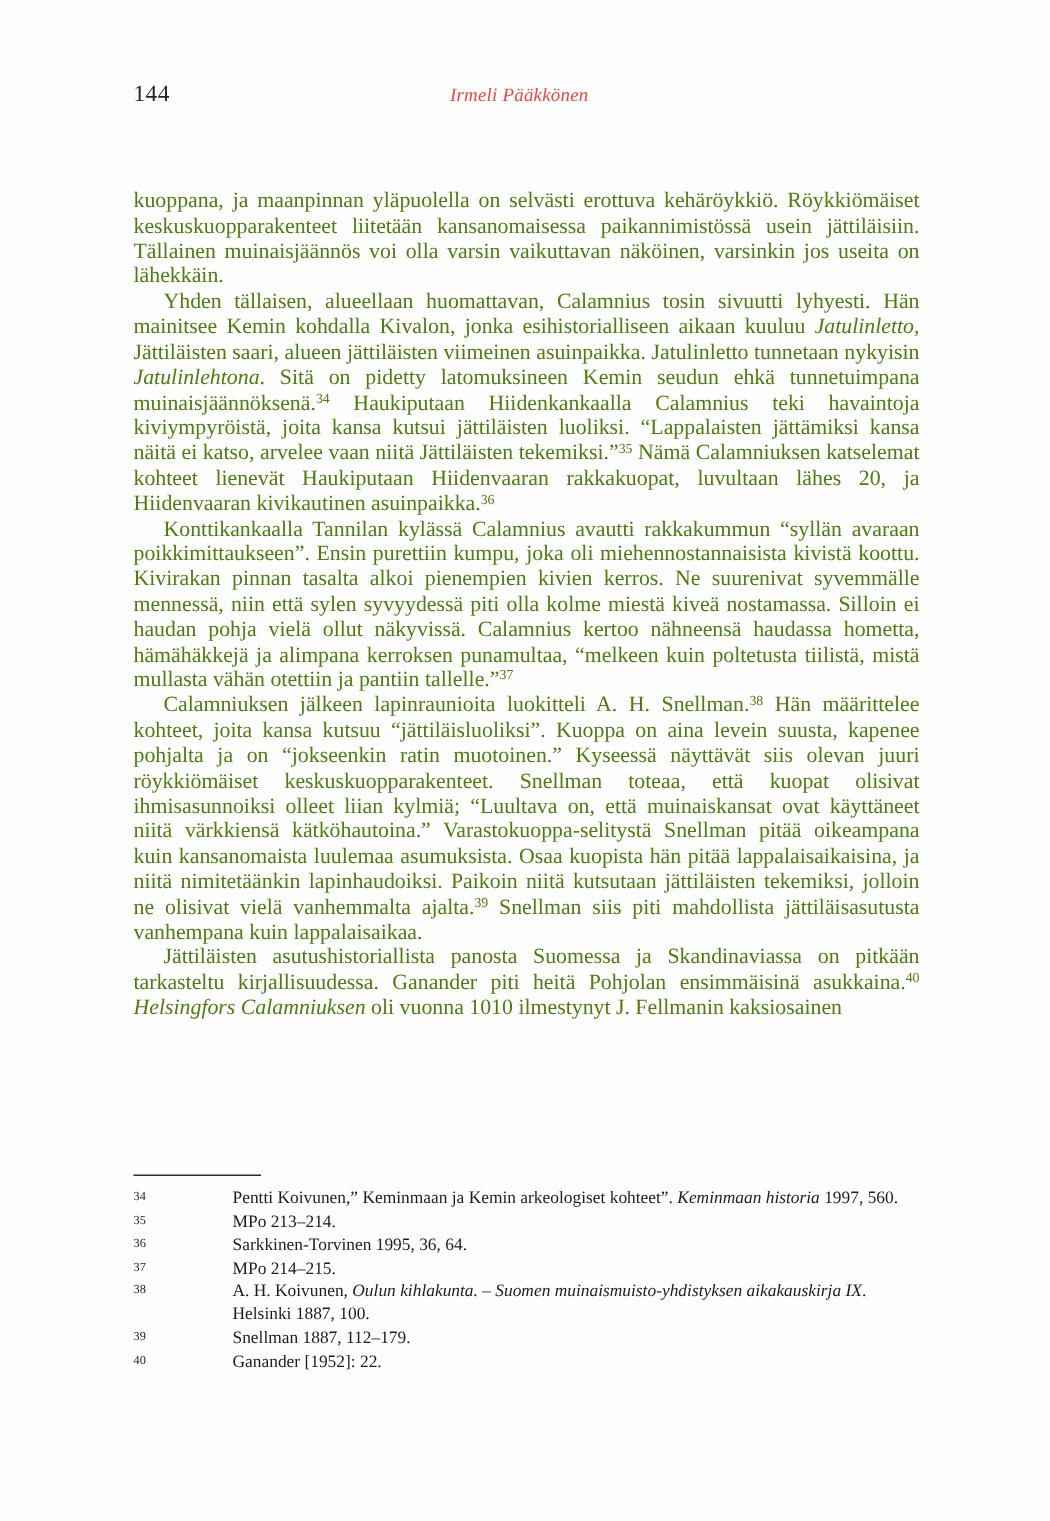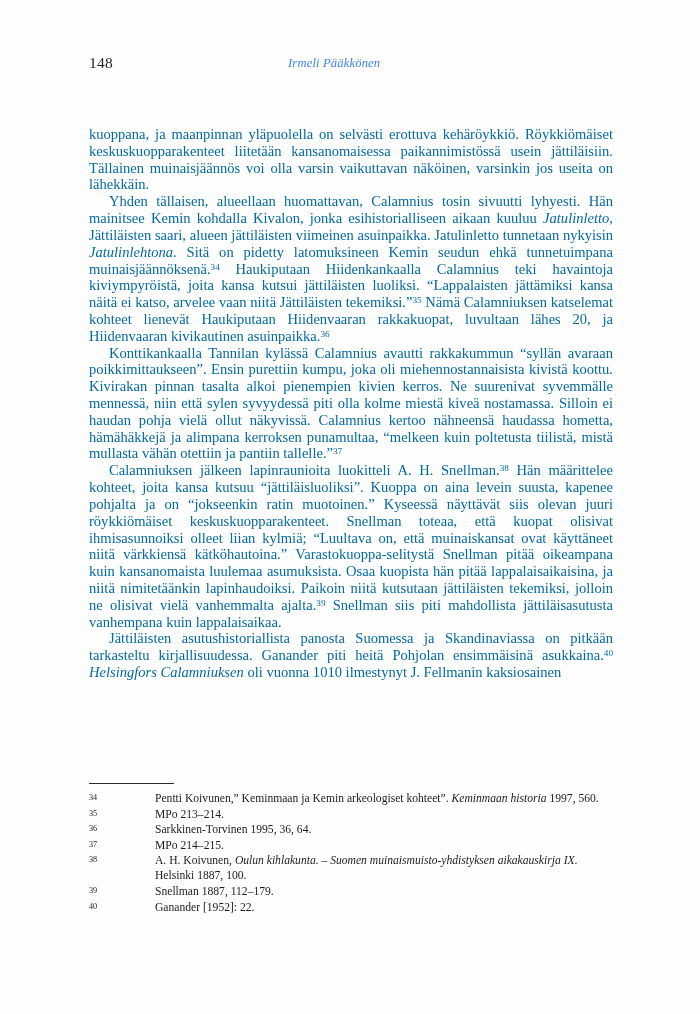--- a/index.html
+++ b/index.html
@@ -35,44 +35,44 @@
   .folio {
     position: absolute;
     left: 0;
     top: 0;
     font-size: 15.5px;
     letter-spacing: 0.3px;
     color: #242424;
   }
   .runtitle {
     position: absolute;
-    left: 199px;
+    left: 211px;
     top: 2px;
     font-style: italic;
     font-size: 12.6px;
     letter-spacing: 0.15px;
-    color: #3b82f6;
+    color: #ef4444;
     font-family: Liberation Serif, serif;
   }
 
   
   .body-block {
     position: absolute;
     left: 89px;
     top: 126px;
     width: 524px;
   }
   p.para {
     margin: 0;
     text-align: justify;
     text-justify: inter-word;
     font-size: 14.55px;
     line-height: 16.82px;
     text-indent: 20px;
-    color: #0369a1;
+    color: #4d7c0f;
     hyphens: manual;
     -webkit-hyphens: manual;
   }
   p.para.first {
     text-indent: 0;
   }
   .it { font-style: italic; }
   sup.fn {
     font-size: 9.2px;
     vertical-align: 4.2px;
@@ -109,21 +109,21 @@
     line-height: 13px;
   }
   .fn-text { display: block; margin-left: 36px; }
 </style>
 </head>
 <body>
 
 <div class="page">
 
   <div class="runhead">
-    <span class="folio">148</span>
+    <span class="folio">144</span>
     <span class="runtitle">Irmeli Pääkkönen</span>
   </div>
 
   <div class="body-block" id="body-block">
       <p class="para first"><span>kuoppana, ja maanpinnan yläpuolella on selvästi erottuva kehäröykkiö. Röykkiömäiset keskuskuopparakenteet liitetään kansanomaisessa paikannimistössä usein jättiläisiin. Tällainen muinaisjäännös voi olla varsin vaikuttavan näköinen, varsinkin jos useita on lähekkäin.</span></p>
       <p class="para"><span>Yhden tällaisen, alueellaan huomattavan, Calamnius tosin sivuutti lyhyesti. Hän mainitsee Kemin kohdalla Kivalon, jonka esihistorialliseen aikaan kuuluu </span><span class="it">Jatulinletto,</span><span> Jättiläisten saari, alueen jättiläisten viimeinen asuinpaikka. Jatulinletto tunnetaan nykyisin </span><span class="it">Jatulinlehtona</span><span>. Sitä on pidetty latomuksineen Kemin seudun ehkä tunnetuimpana muinaisjäännöksenä.</span><sup class="fn">34</sup><span> Haukiputaan Hiidenkankaalla Calamnius teki havaintoja kiviympyröistä, joita kansa kutsui jättiläisten luoliksi. “Lappalaisten jättämiksi kansa näitä ei katso, arvelee vaan niitä Jättiläisten tekemiksi.”</span><sup class="fn">35</sup><span> Nämä Calamniuksen katselemat kohteet lienevät Haukiputaan Hiidenvaaran rakkakuopat, luvultaan lähes 20, ja Hiidenvaaran kivikautinen asuinpaikka.</span><sup class="fn">36</sup></p>
       <p class="para"><span>Konttikankaalla Tannilan kylässä Calamnius avautti rakkakummun “syllän avaraan poikkimittaukseen”. Ensin purettiin kumpu, joka oli miehennostannaisista kivistä koottu. Kivirakan pinnan tasalta alkoi pienempien kivien kerros. Ne suurenivat syvemmälle mennessä, niin että sylen syvyydessä piti olla kolme miestä kiveä nostamassa. Silloin ei haudan pohja vielä ollut näkyvissä. Calamnius kertoo nähneensä haudassa hometta, hämähäkkejä ja alimpana kerroksen punamultaa, “melkeen kuin poltetusta tiilistä, mistä mullasta vähän otettiin ja pantiin tallelle.”</span><sup class="fn">37</sup></p>
       <p class="para"><span>Calamniuksen jälkeen lapinraunioita luokitteli A. H. Snellman.</span><sup class="fn">38</sup><span> Hän määrittelee kohteet, joita kansa kutsuu “jättiläisluoliksi”. Kuoppa on aina levein suusta, kapenee pohjalta ja on “jokseenkin ratin muotoinen.” Kyseessä näyttävät siis olevan juuri röykkiömäiset keskuskuopparakenteet. Snellman toteaa, että kuopat olisivat ihmisasunnoiksi olleet liian kylmiä; “Luultava on, että muinaiskansat ovat käyttäneet niitä värkkiensä kätköhautoina.” Varastokuoppa-selitystä Snellman pitää oikeampana kuin kansanomaista luulemaa asumuksista. Osaa kuopista hän pitää lappalaisaikaisina, ja niitä nimitetäänkin lapinhaudoiksi. Paikoin niitä kutsutaan jättiläisten tekemiksi, jolloin ne olisivat vielä vanhemmalta ajalta.</span><sup class="fn">39</sup><span>  Snellman siis piti mahdollista jättiläisasutusta vanhempana kuin lappalaisaikaa.</span></p>
       <p class="para"><span>Jättiläisten asutushistoriallista panosta Suomessa ja Skandinaviassa on pitkään tarkasteltu kirjallisuudessa. Ganander piti heitä Pohjolan ensimmäisinä asukkaina.</span><sup class="fn">40</sup><span> </span><span class="it">Helsingfors Calamniuksen</span><span> oli vuonna 1010 ilmestynyt J. Fellmanin kaksiosainen</span></p>
     </div>

